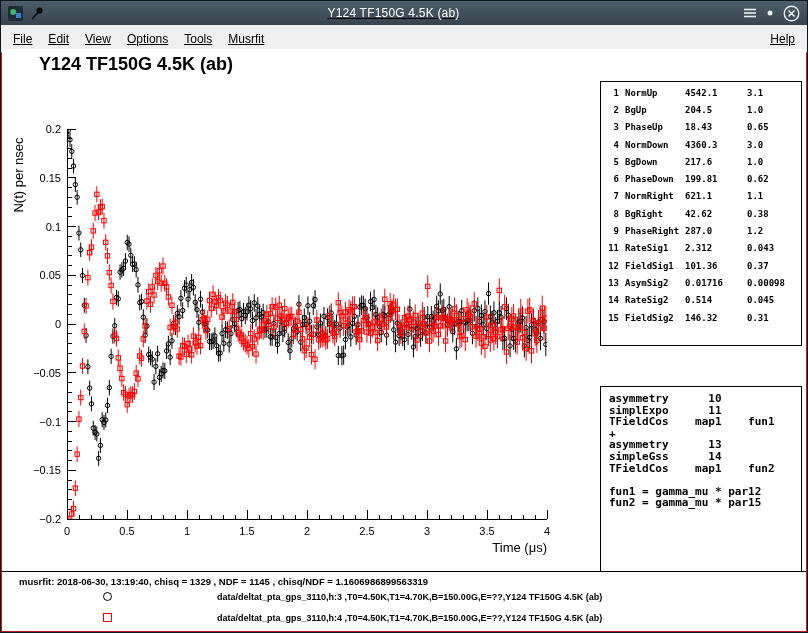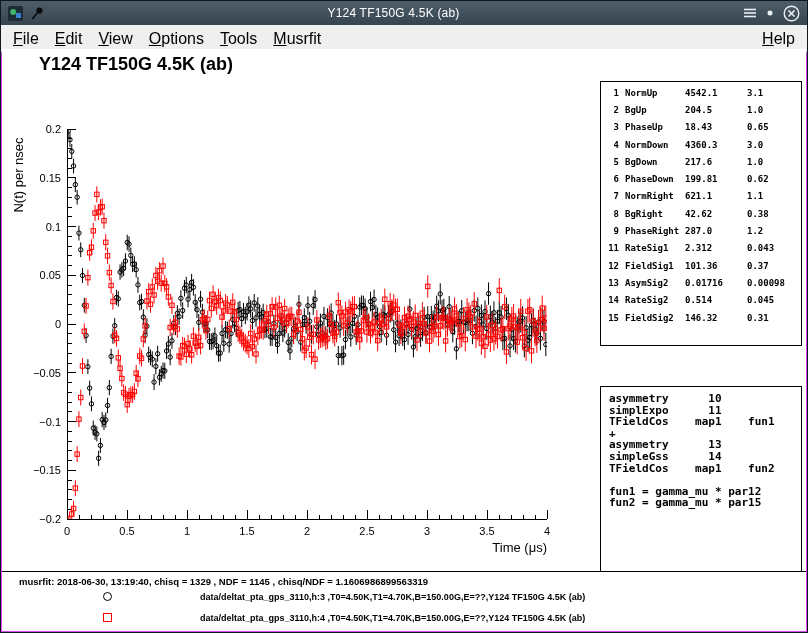--- a/index.html
+++ b/index.html
@@ -1,26 +1,26 @@
 <!DOCTYPE html>
 <html><head>
 <meta charset="utf-8">
 <style>
   * { margin:0; padding:0; box-sizing:border-box; }
   html,body { width:808px; height:633px; background:#777; font-family:"Liberation Sans",sans-serif; }
-  .window { position:relative; width:808px; height:633px; border:1px solid #0e171d; background:#d946ef; overflow:hidden; }
+  .window { position:relative; width:808px; height:633px; border:1px solid #0e171d; background:#b91c1c; overflow:hidden;text-decoration:underline; }
 
   
   .titlebar { height:24px; background:linear-gradient(#4d5e6a,#36444e); display:flex; align-items:center; padding:0 7px; gap:7px; }
   .titlebar-title { flex:1; text-align:center; color:#fff; font-size:12px; letter-spacing:0.2px; }
   .tb-icon { display:flex; align-items:center; }
   .titlebar-controls { display:flex; align-items:center; gap:9px; }
 
   
-  .menubar { height:28px; background:#efefef; border-bottom:1px solid #8f8f8f; display:flex; align-items:center; padding:4px 4px; font-size:16px; color:#000; }
+  .menubar { height:28px; background:#efefef; border-bottom:1px solid #8f8f8f; display:flex; align-items:center; padding:4px 4px; font-size:12px; color:#000; }
   .menu-item { padding:3px 8px; cursor:default; }
   .menu-item u { text-decoration:underline; }
   .menu-spacer { flex:1; }
 
   
   .content { position:absolute; top:48px; left:1px; right:1px; height:524px; background:#fff; }
   .heading { position:absolute; left:37px; top:5px; font-size:18px; font-weight:bold; color:#000; }
   svg.plot { position:absolute; left:0; top:0; width:595px; height:524px; }
   svg text { font-family:"Liberation Sans",sans-serif; }
 
@@ -38,21 +38,21 @@
                 font-family:"DejaVu Sans Mono",monospace; font-size:11px; font-weight:bold; line-height:11.6px;
                 padding:6px 0 0 8px; white-space:pre; color:#000;margin-top:35px; }
 
   
   .footer { position:absolute; left:1px; right:1px; bottom:1px; height:60px; border-top:1px solid #000; background:#fff; }
   .stats { position:absolute; left:17px; top:4px; font-size:9.5px; font-weight:bold; color:#000; }
   .legend { position:absolute; left:0; top:16px; width:100%; height:44px; }
   .legend-row { position:absolute; left:0; width:100%; height:18px; line-height:18px; }
   .legend-marker { position:absolute; left:101px; top:4px; width:9px; height:9px; border:1px solid #000; background:#fff; }
   .legend-marker.circle { border-radius:50%; }
-  .legend-label { position:absolute; left:198px; font-size:9px; font-weight:bold; color:#000; white-space:nowrap; }
+  .legend-label { position:absolute; left:215px; font-size:9px; font-weight:bold; color:#000; white-space:nowrap; }
 </style>
 </head>
 <body>
 
 <div class="window">
 
   <div class="titlebar">
     <span class="tb-icon">
       <svg width="15" height="15">
           <rect width="15" height="15" rx="2" fill="#1c2c34"></rect>

